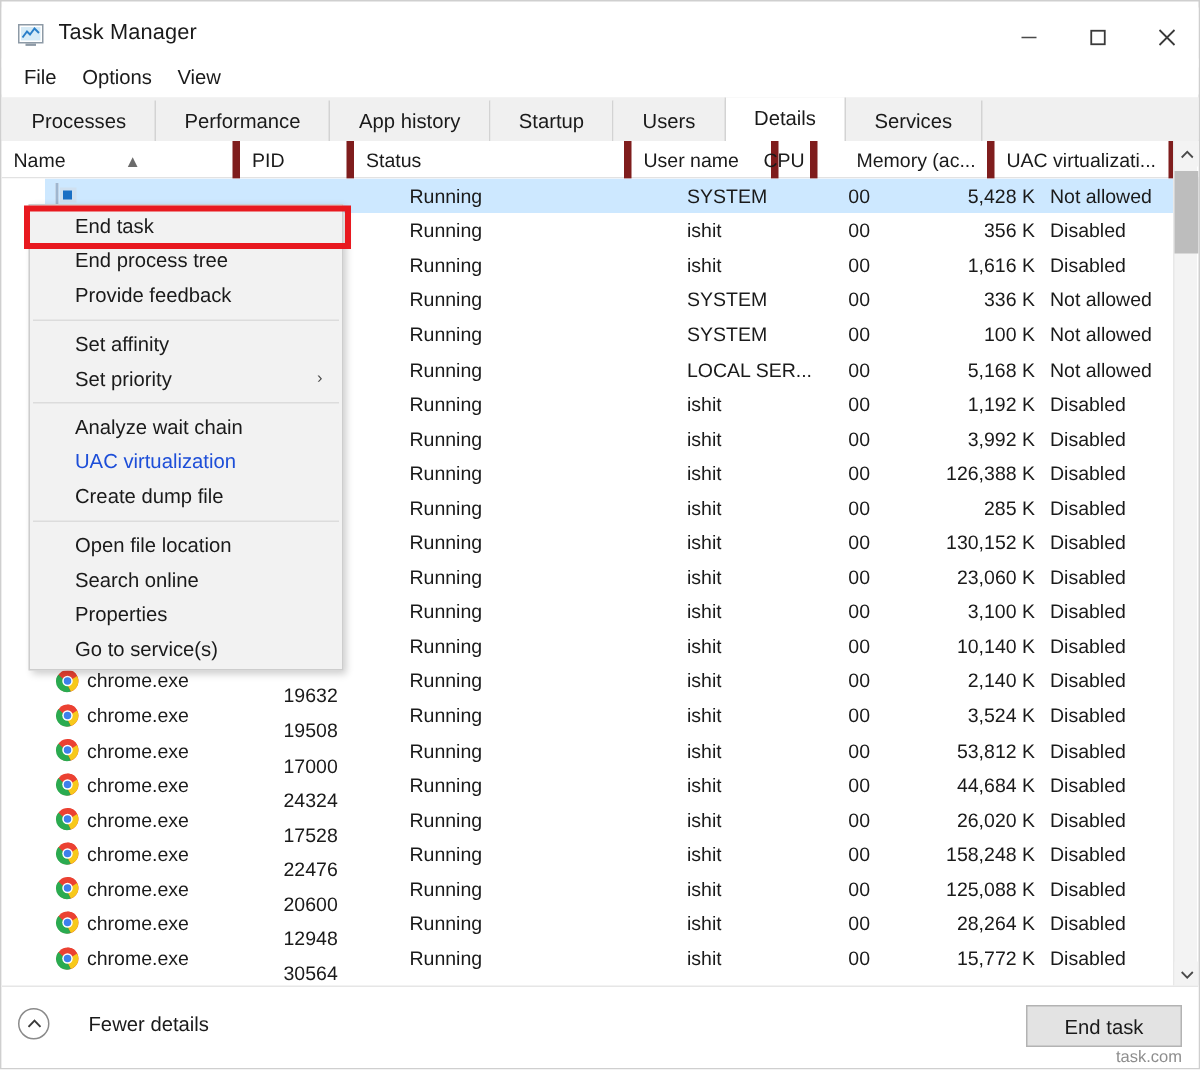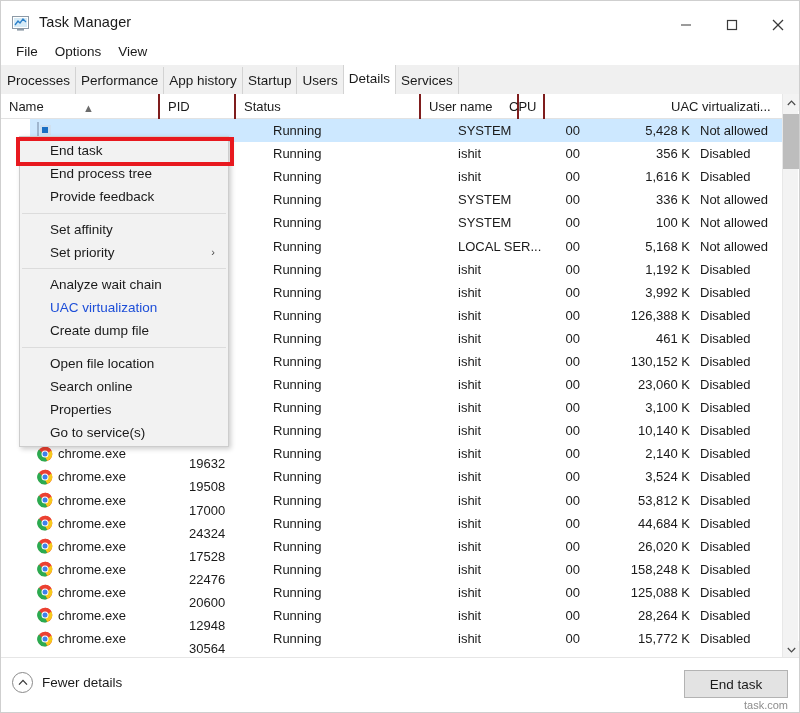--- a/index.html
+++ b/index.html
@@ -56,21 +56,21 @@
   
   .tabstrip {
     position: absolute; left: 0; top: 64px; width: 800px; height: 29px;
     background: #f0f0f0;
     border-bottom: 1px solid #d8d8d8;
   }
   .tabstrip-inner { display: flex; align-items: flex-end; height: 29px; padding-left: 1px; }
   .tab {
     position: relative;
     height: 27px; line-height: 27px;
-    padding: 0 5px;
+    padding: 0 19px;
     font-size: 13.5px; color: #1a1a1a;
     background: #f0f0f0;
     border-right: 1px solid #d3d3d3;
     white-space: nowrap;
   }
   .tab.active {
     background: #ffffff;
     height: 29px; line-height: 28px;
     border-right: 1px solid #d3d3d3;
     border-left: 1px solid #d3d3d3;
@@ -86,21 +86,21 @@
 
   
   .colheader {
     position: absolute; left: 0; top: 93px; width: 800px; height: 25px;
     background: #ffffff;
     border-bottom: 1px solid #e2e2e2;
   }
   .ch {
     position: absolute; top: 0; height: 41px; line-height: 25px;
     font-size: 13px; color: #1a1a1a;
-    border-right: 2px solid #7f1d1d;
+    border-right: 5px solid #7f1d1d;
     padding-left: 8px;
     white-space: nowrap; overflow: hidden;
   }
   .sort-caret {
     position: absolute; left: 82px; top: 2px;
     font-size: 11px; color: #6b6b6b;
   }
 
   
   .tablebody {
@@ -164,21 +164,21 @@
     background: #bdbdbd;
   }
 
   
   .bottombar {
     position: absolute; left: 0; bottom: 0; width: 800px; height: 55px;
     background: #ffffff; border-top: 1px solid #e6e6e6;
   }
   .fewer {
     position: absolute; left: 11px; top: 14px;
-    display: flex; align-items: center; gap: 9px;
+    display: flex; align-items: center; gap: 26px;
     font-size: 13.5px; color: #1a1a1a;
   }
   .fewer-circ {
     width: 21px; height: 21px; border-radius: 50%;
     border: 1px solid #8a8a8a;
     display: flex; align-items: center; justify-content: center;
     color: #3a3a3a; font-size: 9px;
   }
   .endtask-btn {
     position: absolute; right: 13px; top: 12px;
@@ -283,20 +283,21 @@
 
   <div class="colheader">
     <div class="ch" style="left:0;width:159px;">
       <span>Name</span>
       <span class="sort-caret">▲</span>
     </div>
     <div class="ch" style="left:159px;width:76px;">PID</div>
     <div class="ch" style="left:235px;width:185px;">Status</div>
     <div class="ch" style="left:420px;width:98px;">User name</div>
     <div class="ch" style="left:500px;width:44px;">CPU</div>
+    <div class="ch" style="left:562px;width:100px;">Memory (ac...</div>
     <div class="ch" style="left:662px;width:121px;">UAC virtualizati...</div>
   </div>
 
   <div class="tablebody" id="tbody">
       <div class="row selected">
         <span class="picon"><span class="icon-app"></span></span>
         <span class="cell c-name"></span>
         <span class="cell c-pid"></span>
         <span class="cell c-status">Running</span>
         <span class="cell c-user">SYSTEM</span>
@@ -398,21 +399,21 @@
             <path d="M14.4 4.6 A7.3 7.3 0 0 1 10.2 15 L7.2 9.4 Z" fill="#f7c91b"></path>
             <path d="M10.2 15 A7.3 7.3 0 0 1 1.9 3.6 L6.6 8.2 Z" fill="#2aab50"></path>
             <circle cx="8" cy="8" r="3.5" fill="#ffffff"></circle>
             <circle cx="8" cy="8" r="2.5" fill="#3e80ec"></circle>
           </svg></span>
         <span class="cell c-name"></span>
         <span class="cell c-pid"></span>
         <span class="cell c-status">Running</span>
         <span class="cell c-user">ishit</span>
         <span class="cell c-cpu">00</span>
-        <span class="cell c-mem">461 K</span>
+        <span class="cell c-mem">285 K</span>
         <span class="cell c-uac">Disabled</span>
       </div>
       <div class="row">
         <span class="picon"><svg width="16" height="16" viewBox="0 0 16 16">
             <circle cx="8" cy="8" r="7.3" fill="#eb4132"></circle>
             <path d="M8 0.7 A7.3 7.3 0 0 1 14.4 4.6 L8 4.6 Z" fill="#eb4132"></path>
             <path d="M14.4 4.6 A7.3 7.3 0 0 1 10.2 15 L7.2 9.4 Z" fill="#f7c91b"></path>
             <path d="M10.2 15 A7.3 7.3 0 0 1 1.9 3.6 L6.6 8.2 Z" fill="#2aab50"></path>
             <circle cx="8" cy="8" r="3.5" fill="#ffffff"></circle>
             <circle cx="8" cy="8" r="2.5" fill="#3e80ec"></circle>

